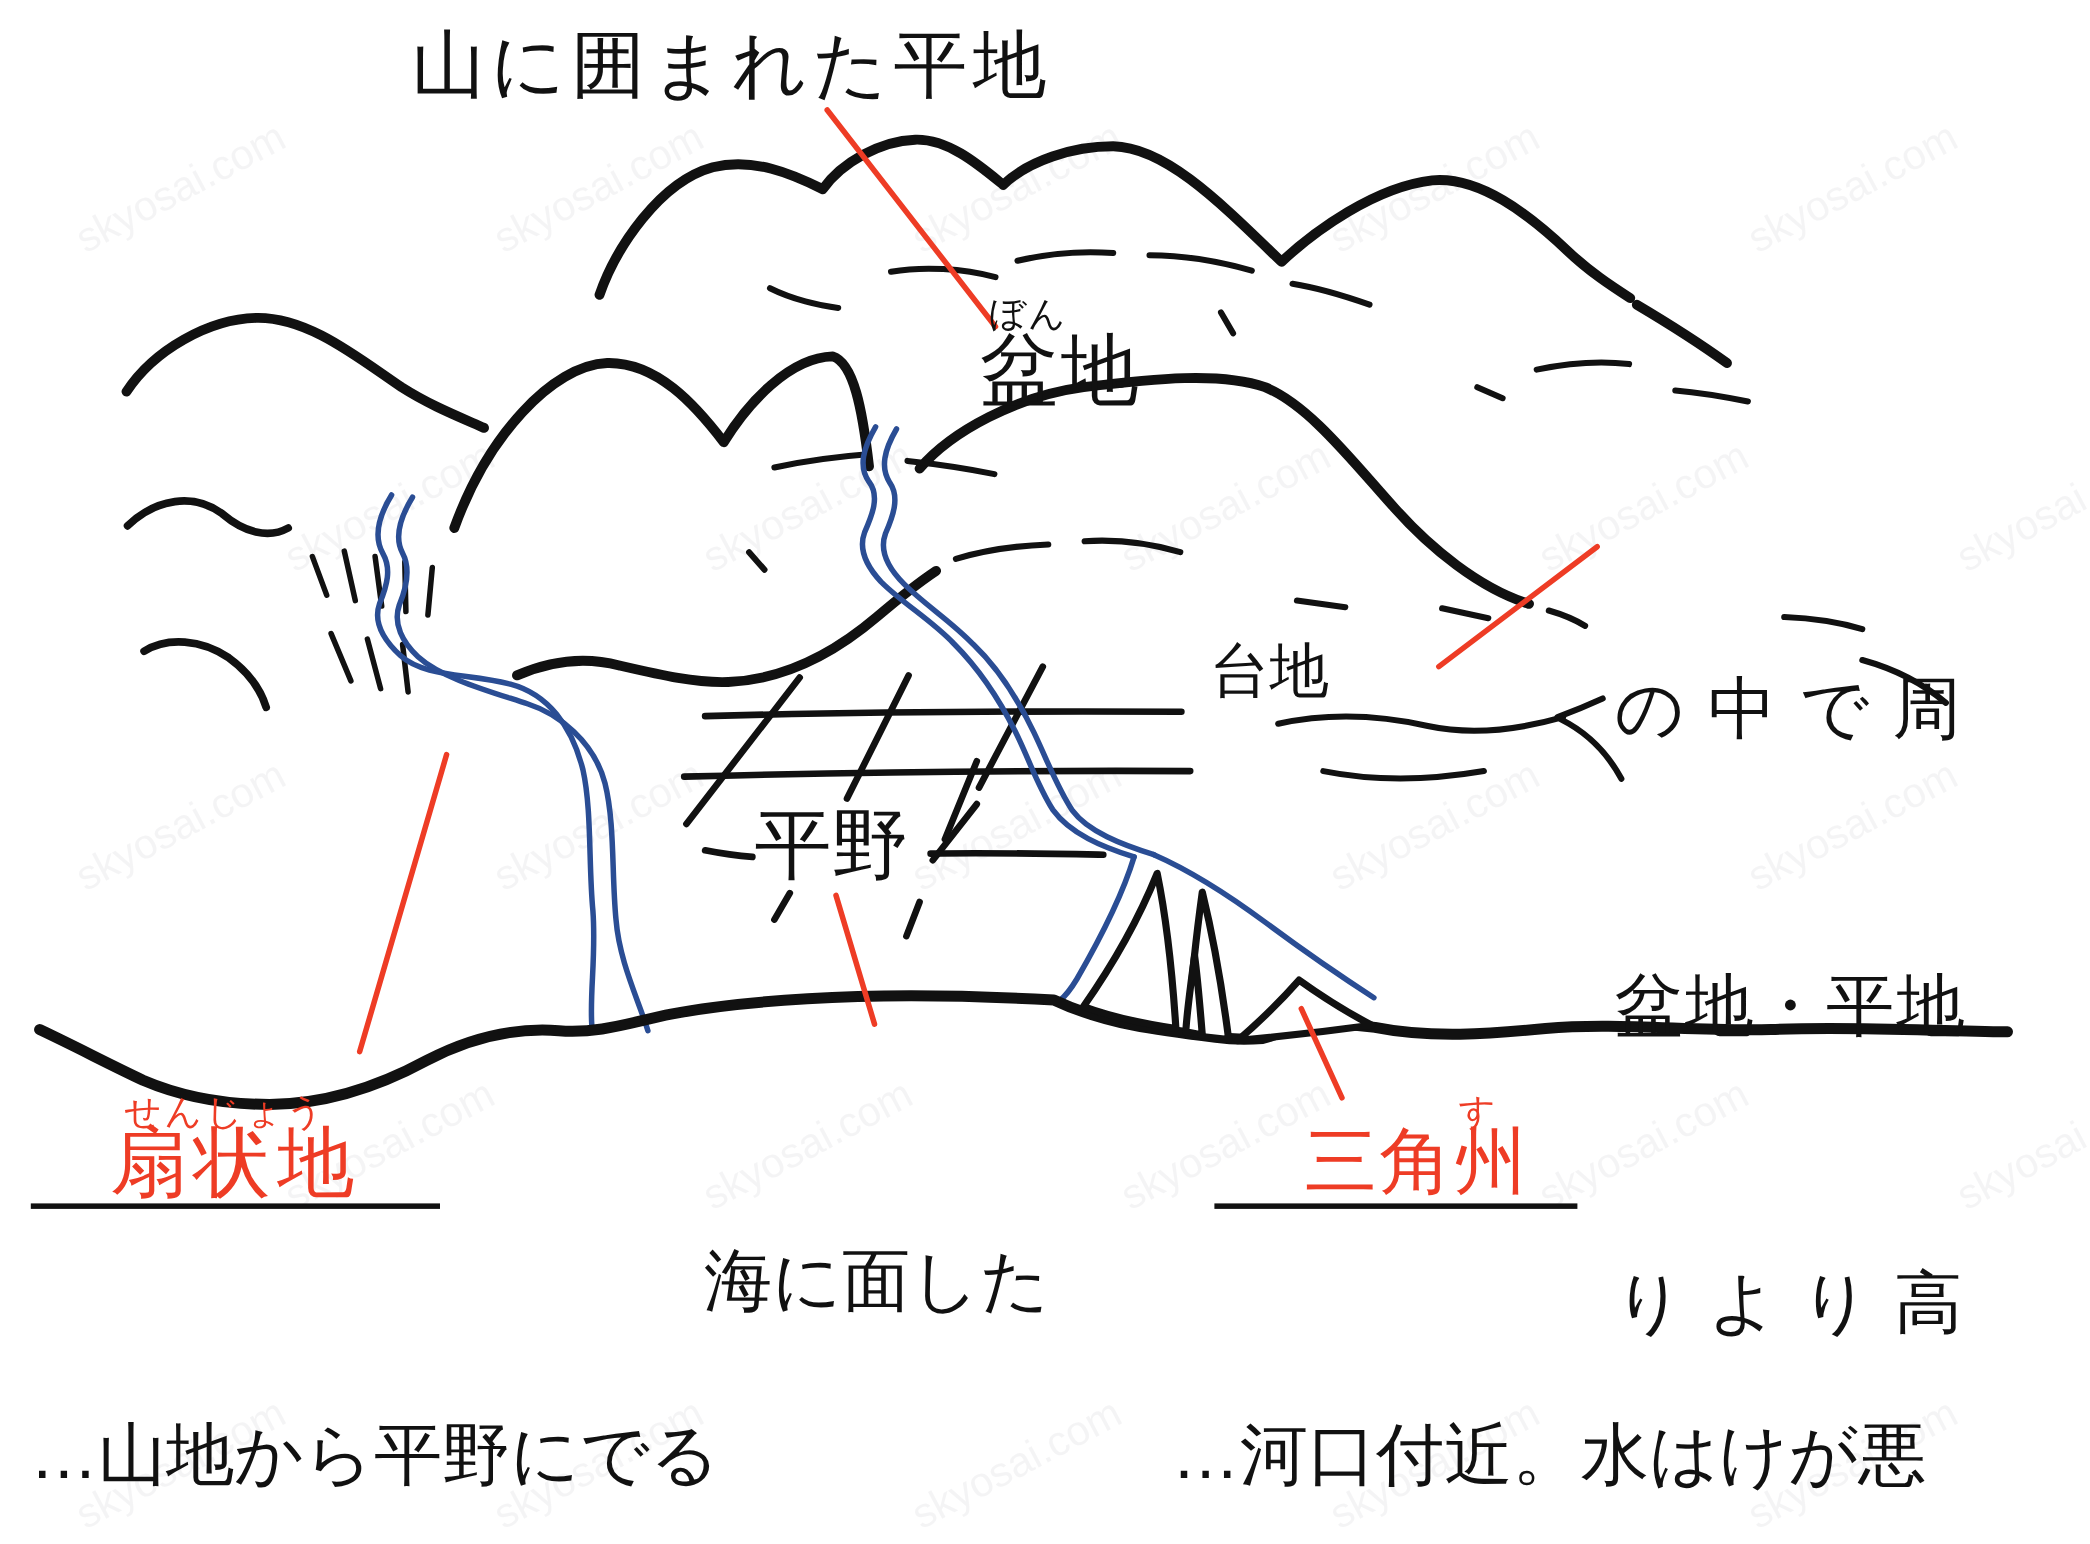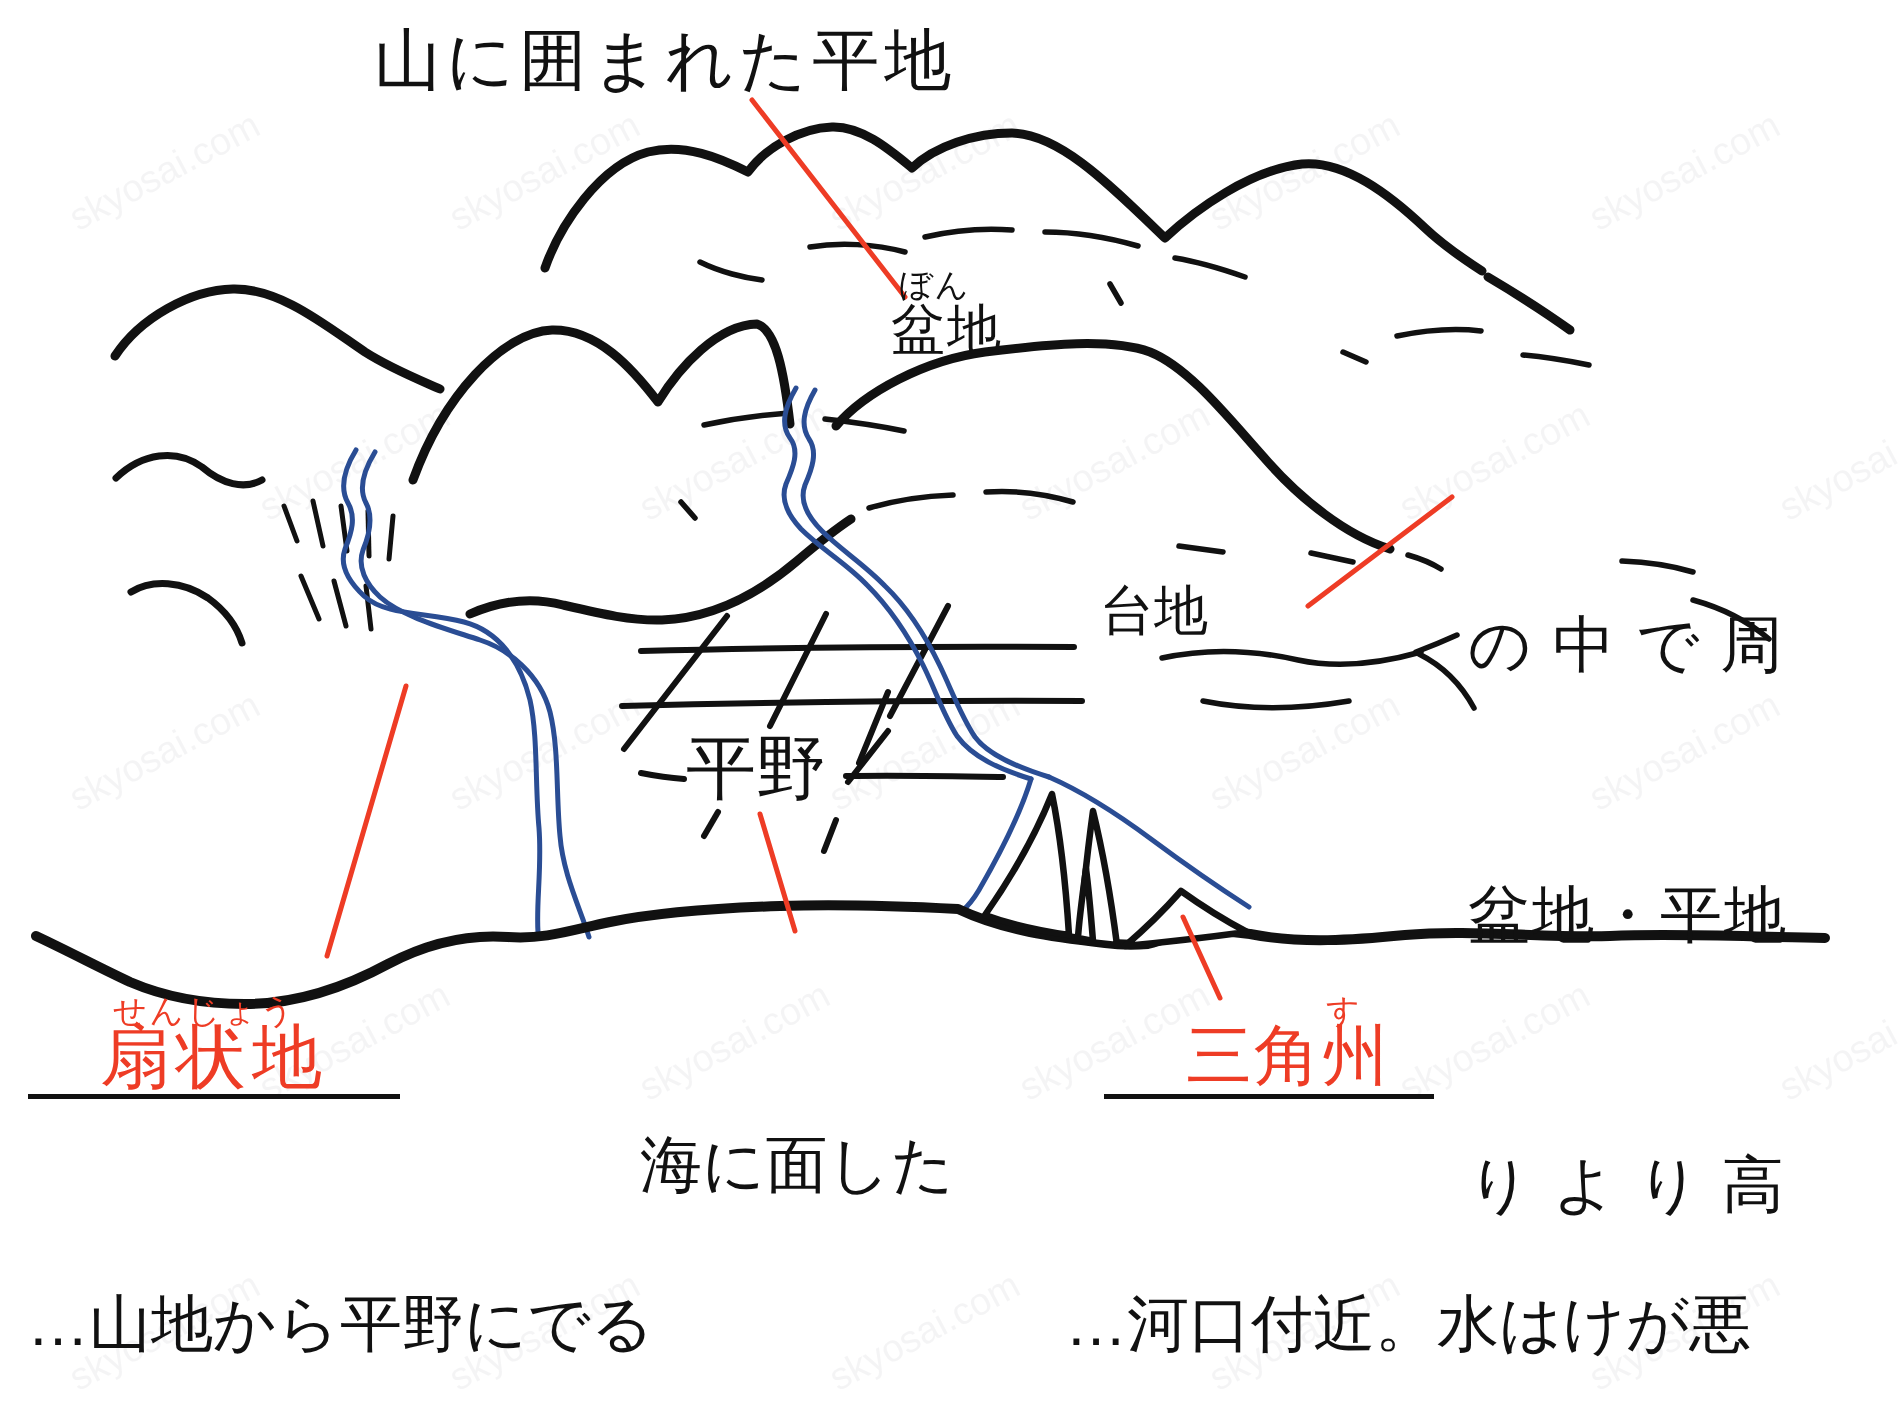--- a/index.html
+++ b/index.html
@@ -10,21 +10,21 @@
   #wm-layer{position:absolute;left:0;top:0;width:1900px;height:1404px;z-index:0;pointer-events:none;}
   .wm{position:absolute;font-size:38px;color:#556;opacity:.06;transform:rotate(-28deg);white-space:pre;}
   .txt-layer{position:absolute;left:0;top:0;width:1564px;height:1404px;z-index:2;}
   .lbl{position:absolute;color:#111;line-height:1;white-space:pre;}
   .red{color:#ee3c25;}
   .furi{font-size:33px;letter-spacing:2px;}
   .underline{position:absolute;border-top:5px solid #111;height:0;}
   .note-line{white-space:pre;}
   #top-label{left:374px;top:26px;font-size:67px;letter-spacing:5px;}
   #bonchi-furi{left:899px;top:268px;}
-  #bonchi{left:891px;top:302px;font-size:54px;letter-spacing:2px;}
+  #bonchi{left:891px;top:302px;font-size:71px;letter-spacing:2px;}
   #daichi-note{left:1468px;top:420px;font-size:62px;letter-spacing:2px;line-height:90px;}
   #daichi{left:1100px;top:583px;font-size:54px;}
   #heiya{left:686px;top:733px;font-size:70px;}
   #umi{left:640px;top:940px;font-size:62px;line-height:90px;}
   #senjou-furi{left:96px;top:994px;letter-spacing:3px;margin-left:17px;}
   #senjou{left:100px;top:1022px;font-size:70px;letter-spacing:6px;text-align:right;}
   #senjou-line{left:28px;top:1094px;width:372px;}
   #senjou-desc{left:27px;top:1116px;font-size:62px;line-height:83px;}
   #sankaku-furi{left:1326px;top:994px;}
   #sankaku{left:1186px;top:1022px;font-size:66px;letter-spacing:2px;}

